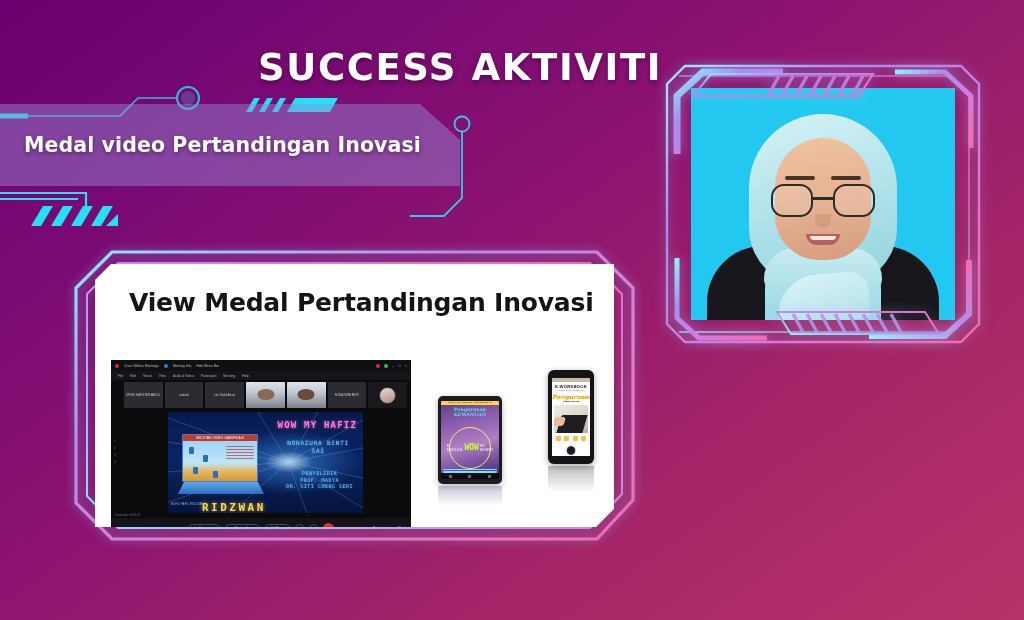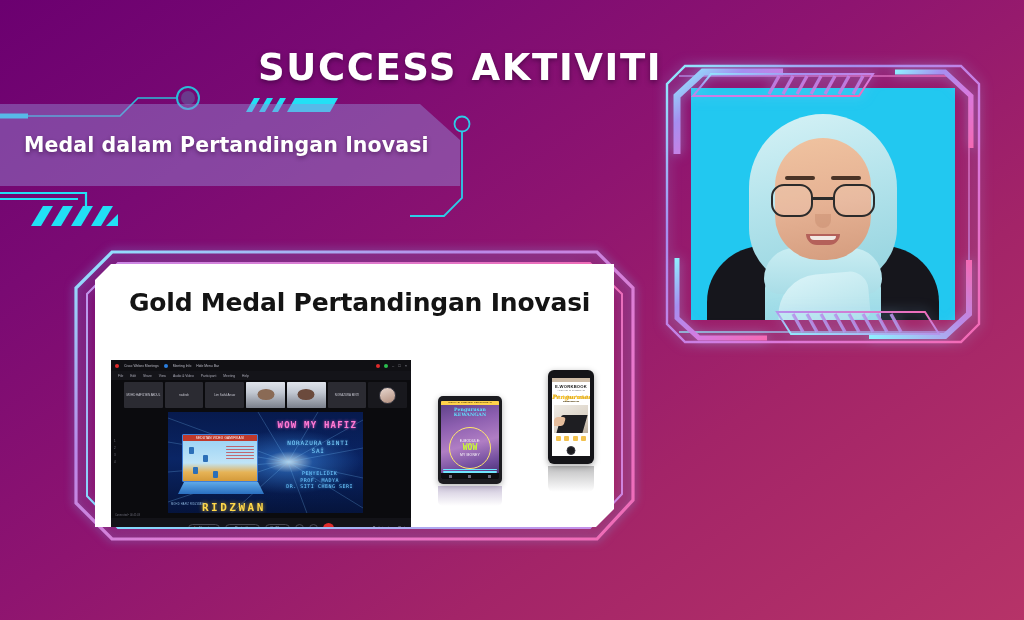--- a/index.html
+++ b/index.html
@@ -240,21 +240,21 @@
     background: linear-gradient(165deg,#5a3f86 0%,#8d5fb0 30%,#b07ec4 55%,#6d4a9a 80%,#3e2a66 100%);
     position: relative;
   }
   .tbs-top { height: 4px; background: #ffd24a; font-size: 2.4px; color: #2a1a00; text-align: center; line-height: 4px; letter-spacing: .1px; white-space: nowrap; overflow: hidden; }
   .tbs-title { margin-top: 2px; font-size: 4.6px; color: #ffe66b; text-align: center; font-weight: bold; font-family: "DejaVu Serif", serif; letter-spacing: .1px; }
   .tbs-title span { color: #5fe0ff; }
   .tbs-circle {
     position: absolute; left: 50%; top: 26px; transform: translateX(-50%);
     width: 42px; height: 42px; border-radius: 50%;
     border: 1.2px solid #ffe66b;
-    display: flex; flex-direction: column; align-items: center; justify-content: center; gap: 1px;
+    display: flex; flex-direction: row; align-items: center; justify-content: center; gap: 1px;
   }
   .tbs-emod { font-size: 3.4px; color: #fff; letter-spacing: .2px; }
   .tbs-wow { font-size: 8px; font-weight: bold; color: #c9ff2e; line-height: 8px; font-family: "DejaVu Sans Mono", monospace; }
   .tbs-my { font-size: 3.4px; color: #fff; letter-spacing: .2px; }
   .tbs-sub { position: absolute; left: 0; right: 0; top: 72px; text-align: center; font-size: 2.8px; color: #ffe66b; }
   .tbs-foot { position: absolute; left: 2px; right: 2px; bottom: 5px; }
   .tbs-foot i { display: block; height: 1.6px; background: #6fe6ff; margin-bottom: 1px; border-radius: 1px; }
   .tablet-nav { position: absolute; left: 0; right: 0; bottom: 0; height: 6px; background: #0d0d10; display: flex; align-items: center; justify-content: space-around; }
   .tablet-nav s { width: 3px; height: 3px; background: #6a6a78; display: block; text-decoration: none; }
 
@@ -391,21 +391,21 @@
 <div class="deco-right-hook">
   <svg width="90" height="112" viewBox="0 0 90 112">
     <circle cx="32" cy="12" r="7.5" fill="none" stroke="#2bcde8" stroke-width="1.8"></circle>
     <path d="M32 20 V86 L14 104 H-20" stroke="#2bcde8" stroke-width="1.8" fill="none"></path>
   </svg>
 </div>
 
 <div class="page-title">SUCCESS AKTIVITI</div>
 
 <div class="headline-banner">
-  <div class="headline-line">Medal dalam Pertandingan Inovasi</div>
+  <div class="headline-line">Medal video Pertandingan Inovasi</div>
 </div>
 
 <div class="content-card">
 
   <div class="card-frame">
     <svg width="565" height="295" viewBox="0 0 565 295">
       <defs>
         <linearGradient id="cfg" x1="0" y1="0" x2="1" y2="1">
           <stop offset="0%" stop-color="#8fe6ff"></stop>
           <stop offset="35%" stop-color="#b98ae8"></stop>
@@ -435,21 +435,21 @@
         <path d="M138 266 L146 254 L154 254 L146 266 Z"></path>
         <path d="M152 266 L160 254 L168 254 L160 266 Z"></path>
         <path d="M166 266 L174 254 L182 254 L174 266 Z"></path>
         <path d="M180 266 L188 254 L196 254 L188 266 Z"></path>
       </g>
       <path d="M88 270 H300" stroke="#7fe8ff" stroke-width="1.6" fill="none"></path>
     </svg>
   </div>
 
   <div class="card-inner">
-    <div class="card-title">Gold Medal Pertandingan Inovasi</div>
+    <div class="card-title">View Medal Pertandingan Inovasi</div>
 
     <div class="meeting-window">
 
       <div class="mw-titlebar">
         <span class="mw-dot" style="background:#e02b2b"></span>
         <span class="mw-tt">Cisco Webex Meetings</span>
         <span class="mw-dot" style="background:#2b7fe0"></span>
         <span class="mw-tt">Meeting Info</span>
         <span class="mw-tt">Hide Menu Bar</span>
         <span class="mw-win-ctrls">

